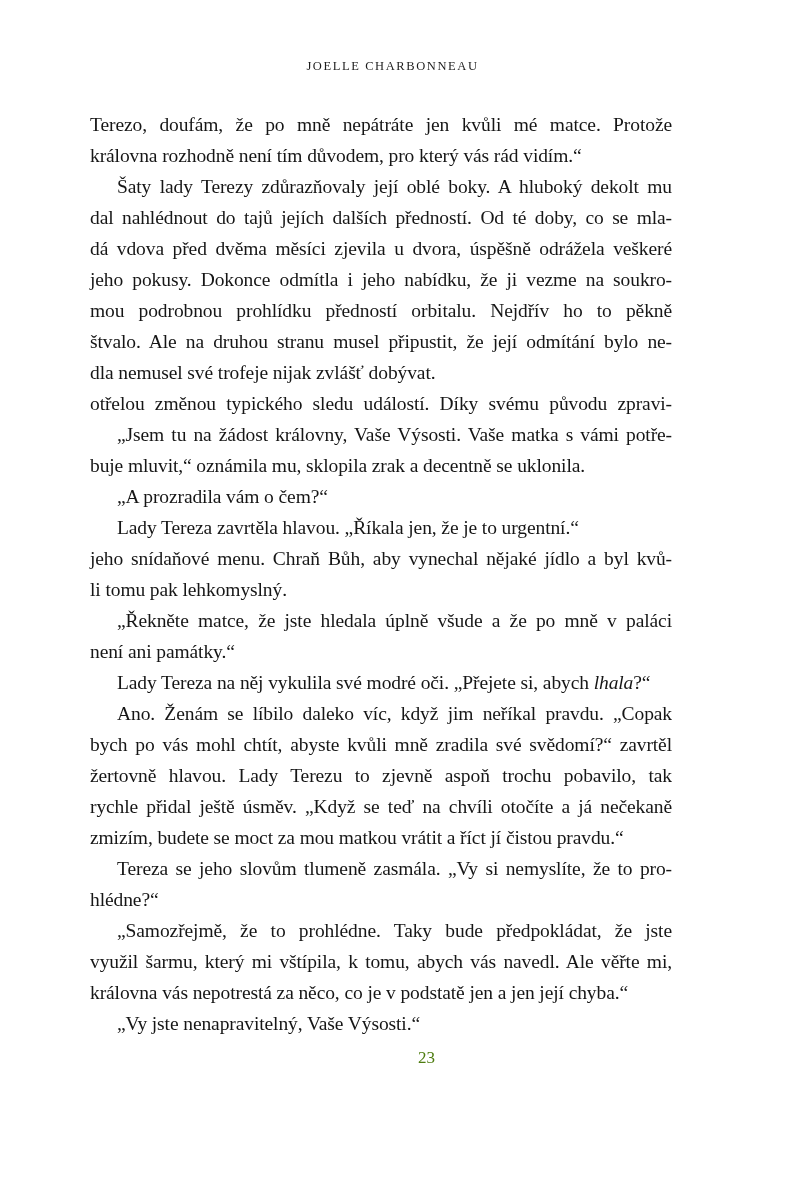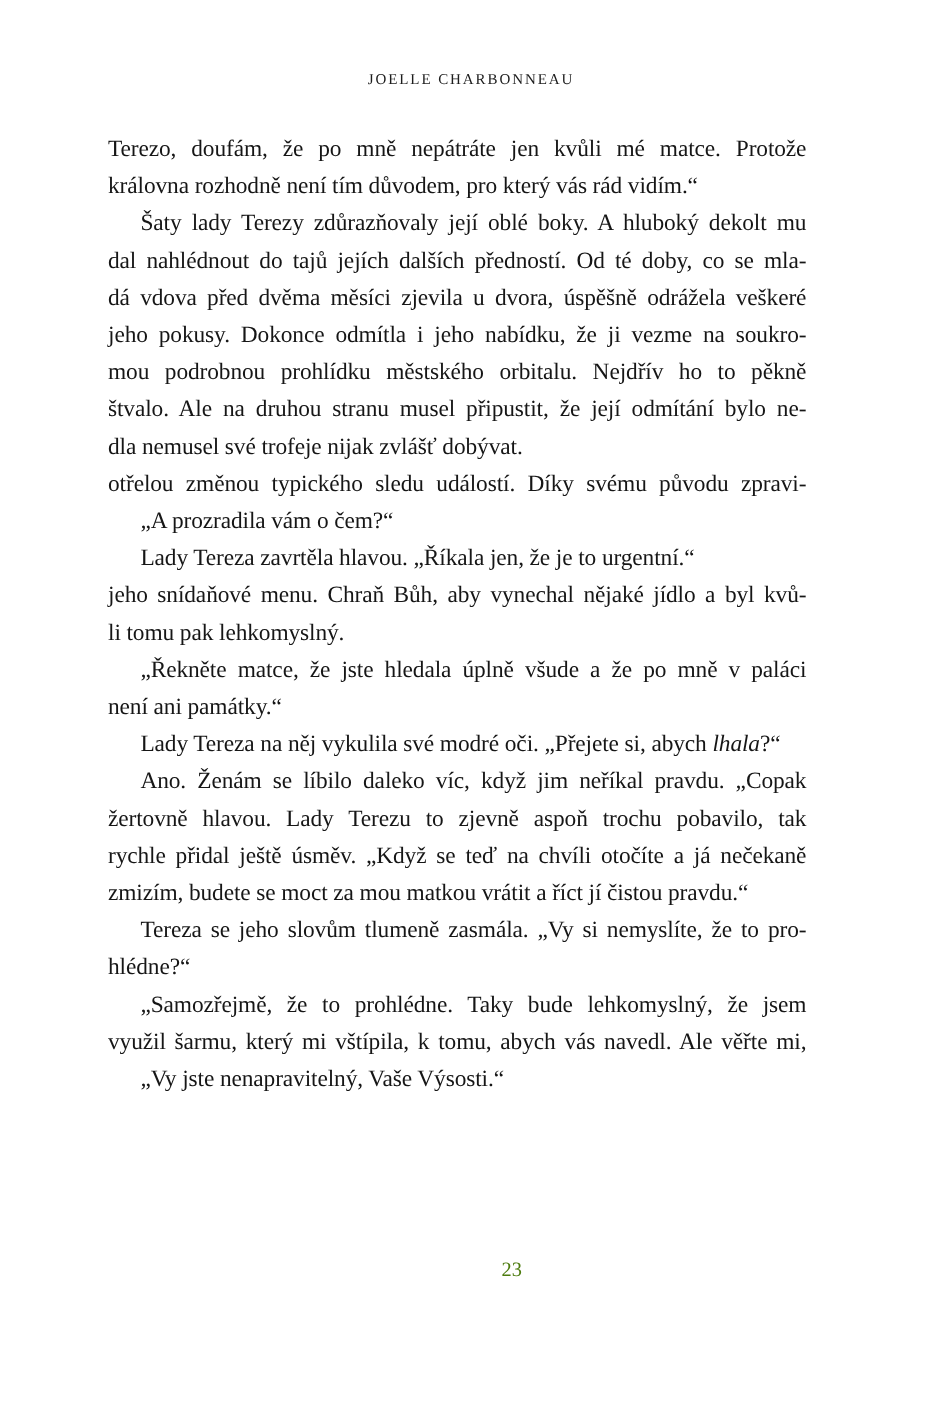--- a/index.html
+++ b/index.html
@@ -77,55 +77,61 @@
   <main class="body-text">
       <div class="para">
         <div class="line">Terezo, doufám, že po mně nepátráte jen kvůli mé matce. Protože</div>
         <div class="line last">královna rozhodně není tím důvodem, pro který vás rád vidím.“</div>
       </div>
       <div class="para">
         <div class="line indent">Šaty lady Terezy zdůrazňovaly její oblé boky. A hluboký dekolt mu</div>
         <div class="line">dal nahlédnout do tajů jejích dalších předností. Od té doby, co se mla-</div>
         <div class="line">dá vdova před dvěma měsíci zjevila u dvora, úspěšně odrážela veškeré</div>
         <div class="line">jeho pokusy. Dokonce odmítla i jeho nabídku, že ji vezme na soukro-</div>
-        <div class="line">mou podrobnou prohlídku městského orbitalu. Nejdřív ho to pěkně</div>
+        <div class="line">mou podrobnou prohlídku předností orbitalu. Nejdřív ho to pěkně</div>
         <div class="line">štvalo. Ale na druhou stranu musel připustit, že její odmítání bylo ne-</div>
         <div class="line last">dla nemusel své trofeje nijak zvlášť dobývat.</div>
         <div class="line">otřelou změnou typického sledu událostí. Díky svému původu zpravi-</div>
+      </div>
+      <div class="para">
+        <div class="line indent">„Jsem tu na žádost královny, Vaše Výsosti. Vaše matka s vámi potře-</div>
+        <div class="line last">buje mluvit,“ oznámila mu, sklopila zrak a decentně se uklonila.</div>
       </div>
       <div class="para">
         <div class="line last indent">„A prozradila vám o čem?“</div>
       </div>
       <div class="para">
         <div class="line last indent">Lady Tereza zavrtěla hlavou. „Říkala jen, že je to urgentní.“</div>
       </div>
       <div class="para">
         <div class="line">jeho snídaňové menu. Chraň Bůh, aby vynechal nějaké jídlo a byl kvů-</div>
         <div class="line last">li tomu pak lehkomyslný.</div>
       </div>
       <div class="para">
         <div class="line indent">„Řekněte matce, že jste hledala úplně všude a že po mně v paláci</div>
         <div class="line last">není ani památky.“</div>
       </div>
       <div class="para">
         <div class="line last indent">Lady Tereza na něj vykulila své modré oči. „Přejete si, abych <em>lhala</em>?“</div>
       </div>
       <div class="para">
         <div class="line indent">Ano. Ženám se líbilo daleko víc, když jim neříkal pravdu. „Copak</div>
+        <div class="line">bych po vás mohl chtít, abyste kvůli mně zradila své svědomí?“ zavrtěl</div>
         <div class="line">žertovně hlavou. Lady Terezu to zjevně aspoň trochu pobavilo, tak</div>
         <div class="line">rychle přidal ještě úsměv. „Když se teď na chvíli otočíte a já nečekaně</div>
         <div class="line last">zmizím, budete se moct za mou matkou vrátit a říct jí čistou pravdu.“</div>
       </div>
       <div class="para">
         <div class="line indent">Tereza se jeho slovům tlumeně zasmála. „Vy si nemyslíte, že to pro-</div>
         <div class="line last">hlédne?“</div>
       </div>
       <div class="para">
-        <div class="line indent">„Samozřejmě, že to prohlédne. Taky bude lehkomyslný, že jsem</div>
+        <div class="line indent">„Samozřejmě, že to prohlédne. Taky bude předpokládat, že jste</div>
         <div class="line">využil šarmu, který mi vštípila, k tomu, abych vás navedl. Ale věřte mi,</div>
+        <div class="line last">královna vás nepotrestá za něco, co je v podstatě jen a jen její chyba.“</div>
       </div>
       <div class="para">
         <div class="line last indent">„Vy jste nenapravitelný, Vaše Výsosti.“</div>
       </div>
     </main>
 
   <footer class="folio">23</footer>
 </div>
 
 </body></html>

